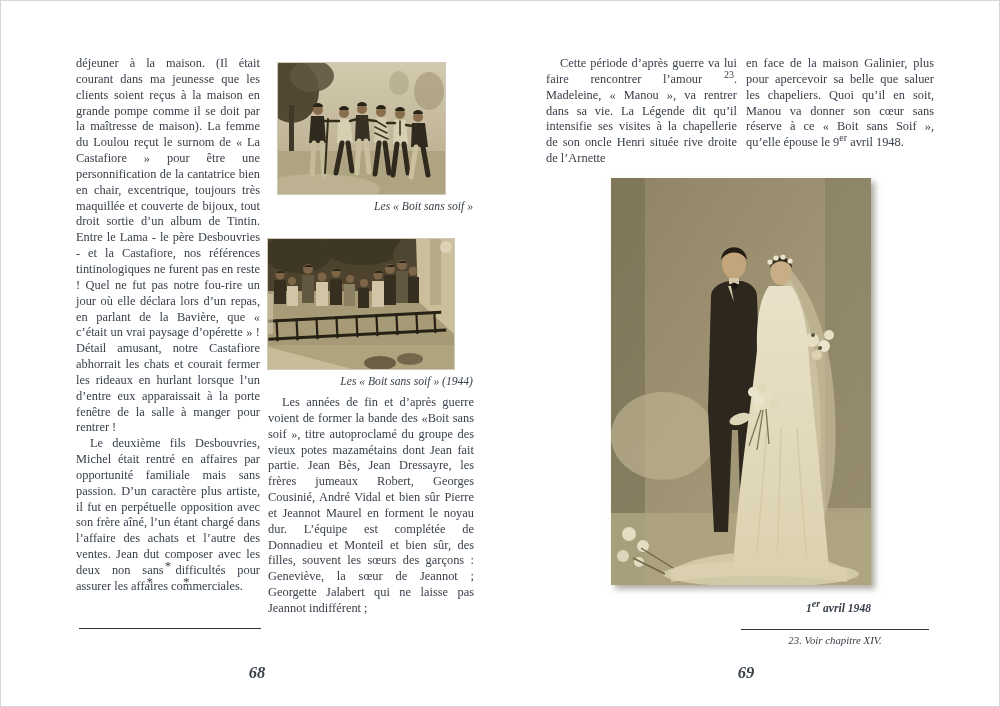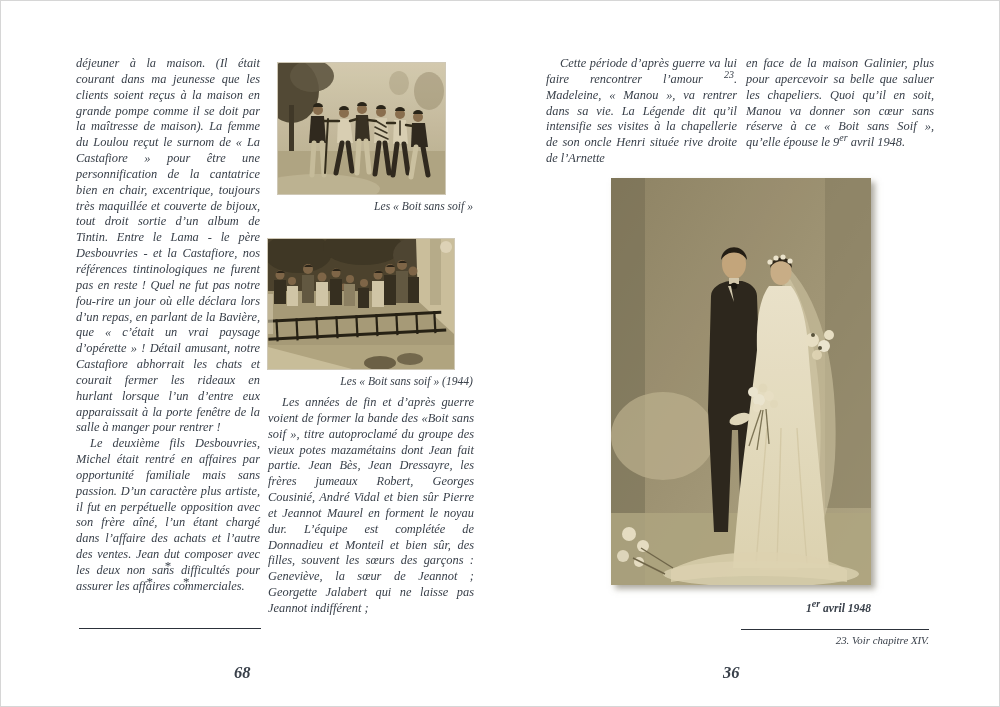--- a/index.html
+++ b/index.html
@@ -5,38 +5,38 @@
   html,body{margin:0;padding:0;background:#e9e9e9;}
   .canvas{
     position:relative;width:1000px;height:707px;margin:0 auto;
     background:#ffffff;border:1px solid #d6d6d6;box-sizing:border-box;
     font-family:"Liberation Serif","DejaVu Serif",serif;
     color:var(--text,#39404a);
     overflow:hidden;
   }
   .abs{position:absolute;}
   .body-text{
-    font-size:12.4px;line-height:15.85px;text-align:justify;font-style:italic;
+    font-size:12.4px;line-height:15.85px;text-align:justify;
   }
   .body-text p{margin:0;}
   .indent{text-indent:14px;}
   .caption{
     font-style:italic;font-size:11.6px;line-height:14.5px;text-align:right;
   }
   .caption-bold{font-weight:bold;}
   sup.fnref{font-size:10px;line-height:0;vertical-align:super;}
   .ornament{width:184px;text-align:center;font-size:13px;}
   .ornament .row2 span{display:inline-block;margin:0 15px;}
   .rule{height:1px;background:#2c313a;}
   .pagenum{
     font-style:italic;font-weight:bold;font-size:16.5px;
-    width:46px;text-align:left;
+    width:46px;text-align:center;
   }
   .footnote{
-    font-style:italic;font-size:10.8px;text-align:right;line-height:13px;
+    font-style:italic;font-size:10.8px;text-align:center;line-height:13px;
   }
   .photo{display:block;}
   .photo svg{display:block;width:100%;height:100%;}
   .photo-frame{outline:1px solid #cfc8b6;}
   .wedding{box-shadow:4px 4px 6px rgba(110,104,86,.55);}
 </style>
 </head>
 <body>
 
 <div class="canvas">
@@ -305,16 +305,16 @@
       </svg>
     </figure>
 
     <figcaption class="abs caption caption-bold" style="left:610px;top:593px;width:260px;margin-top:8px;"><span>1</span><sup class="fnref">er</sup><span> avril 1948</span>
     </figcaption>
 
     <div class="abs rule" style="left:740px;top:628px;width:188px;"></div>
 
     <div class="abs footnote" style="left:740px;top:633px;width:188px;">23. Voir chapitre XIV.</div>
 
-    <div class="abs pagenum" style="left:722px;top:662px;">36</div>
+    <div class="abs pagenum" style="left:722px;top:662px;">69</div>
   </section>
 
 </div>
 
 </body></html>

